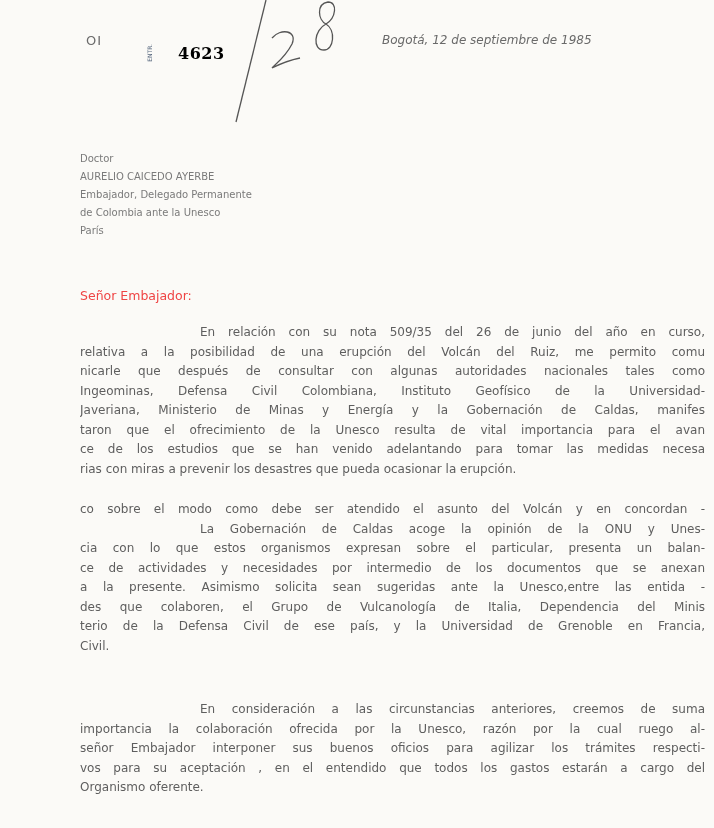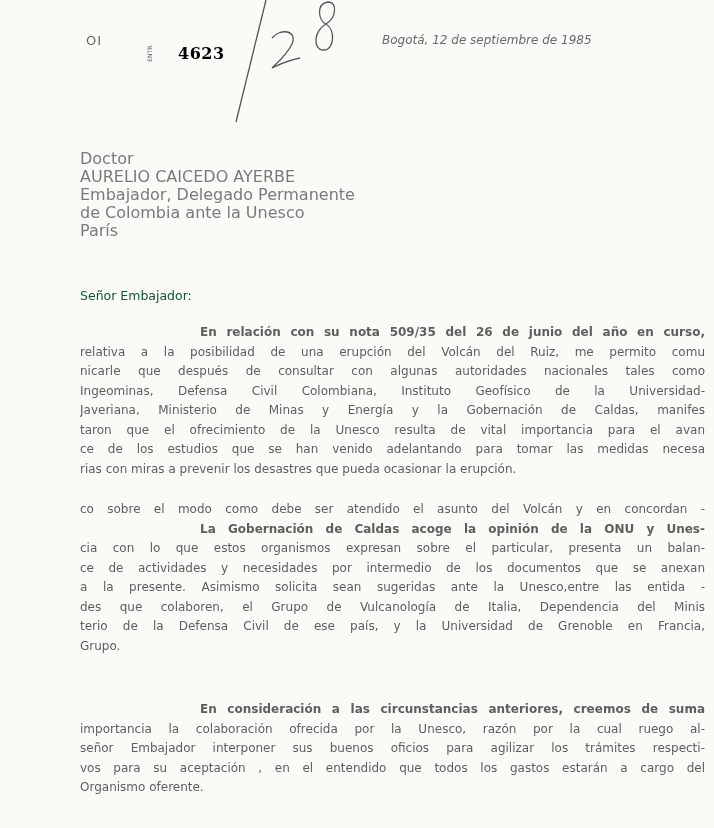--- a/index.html
+++ b/index.html
@@ -9,26 +9,26 @@
     font-family: "DejaVu Sans", sans-serif;
     color: #5a5a5a;
     position: relative;
   }
   .page { position: absolute; left: 0; top: 0; width: 710px; height: 828px; }
   .ref-code { position: absolute; left: 86px; top: 33px; font-size: 13px; color: #6a6a6a; letter-spacing: 1px; }
   .stamp-small { position: absolute; left: 146px; top: 44px; font-size: 6px; color: #5a6a80; writing-mode: vertical-rl; transform: rotate(180deg); }
   .stamp-number { position: absolute; left: 178px; top: 44px; font-family: "DejaVu Serif", serif; font-size: 16px; font-weight: bold; color: #000000; letter-spacing: 0.5px; }
   .handwriting { position: absolute; left: 228px; top: 0; width: 140px; height: 125px; }
   .date { position: absolute; left: 382px; top: 33px; font-size: 12px; color: #6a6a6a; font-style: italic; }
-  .addressee { position: absolute; left: 80px; top: 150px; font-size: 16px; line-height: 18px; color: #7a7a7a; }
+  .addressee { position: absolute; left: 80px; top: 150px; font-size: 10px; line-height: 18px; color: #7a7a7a; }
   .addressee div { white-space: nowrap; }
-  .salutation { position: absolute; left: 80px; top: 288px; font-size: 12.5px; color: #14532d; }
+  .salutation { position: absolute; left: 80px; top: 288px; font-size: 12.5px; color: #ef4444; }
   .para { position: absolute; left: 80px; width: 625px; font-size: 12px; line-height: 19.5px; color: #5e5e5e; text-align: justify; }
   .para .line { display: block; white-space: nowrap; text-align-last: justify; overflow: hidden; }
-  .para .line.first { padding-left: 120px; font-weight: bold; }
+  .para .line.first { padding-left: 120px; }
   .para .line.last { text-align-last: left; }
   .p1 { top: 323px; }
   .p2 { top: 500px; }
   .p3 { top: 700px; }
 </style>
 </head>
 <body>
 
 <div class="page">
 
@@ -66,21 +66,21 @@
   </div>
 
   <div class="para p2">
     <span class="line">co sobre el modo como debe ser atendido el asunto del Volcán y en concordan -</span>
     <span class="line first">La Gobernación de Caldas acoge la opinión de la ONU y Unes-</span>
     <span class="line">cia con lo que estos organismos expresan sobre el particular, presenta un balan-</span>
     <span class="line">ce de actividades y necesidades por intermedio de los documentos que se anexan</span>
     <span class="line">a la presente. Asimismo solicita sean sugeridas ante la Unesco,entre las entida -</span>
     <span class="line">des que colaboren, el Grupo de Vulcanología de Italia, Dependencia del Minis</span>
     <span class="line">terio de la Defensa Civil de ese país, y la Universidad de Grenoble en Francia,</span>
-    <span class="line last">Grupo.</span>
+    <span class="line last">Civil.</span>
   </div>
 
   <div class="para p3">
     <span class="line first">En consideración a las circunstancias anteriores, creemos de suma</span>
     <span class="line">importancia la colaboración ofrecida por la Unesco, razón por la cual ruego al-</span>
     <span class="line">señor Embajador interponer sus buenos oficios para agilizar los trámites respecti-</span>
     <span class="line">vos para su aceptación , en el entendido que todos los gastos estarán a cargo del</span>
     <span class="line last">Organismo oferente.</span>
   </div>
 

